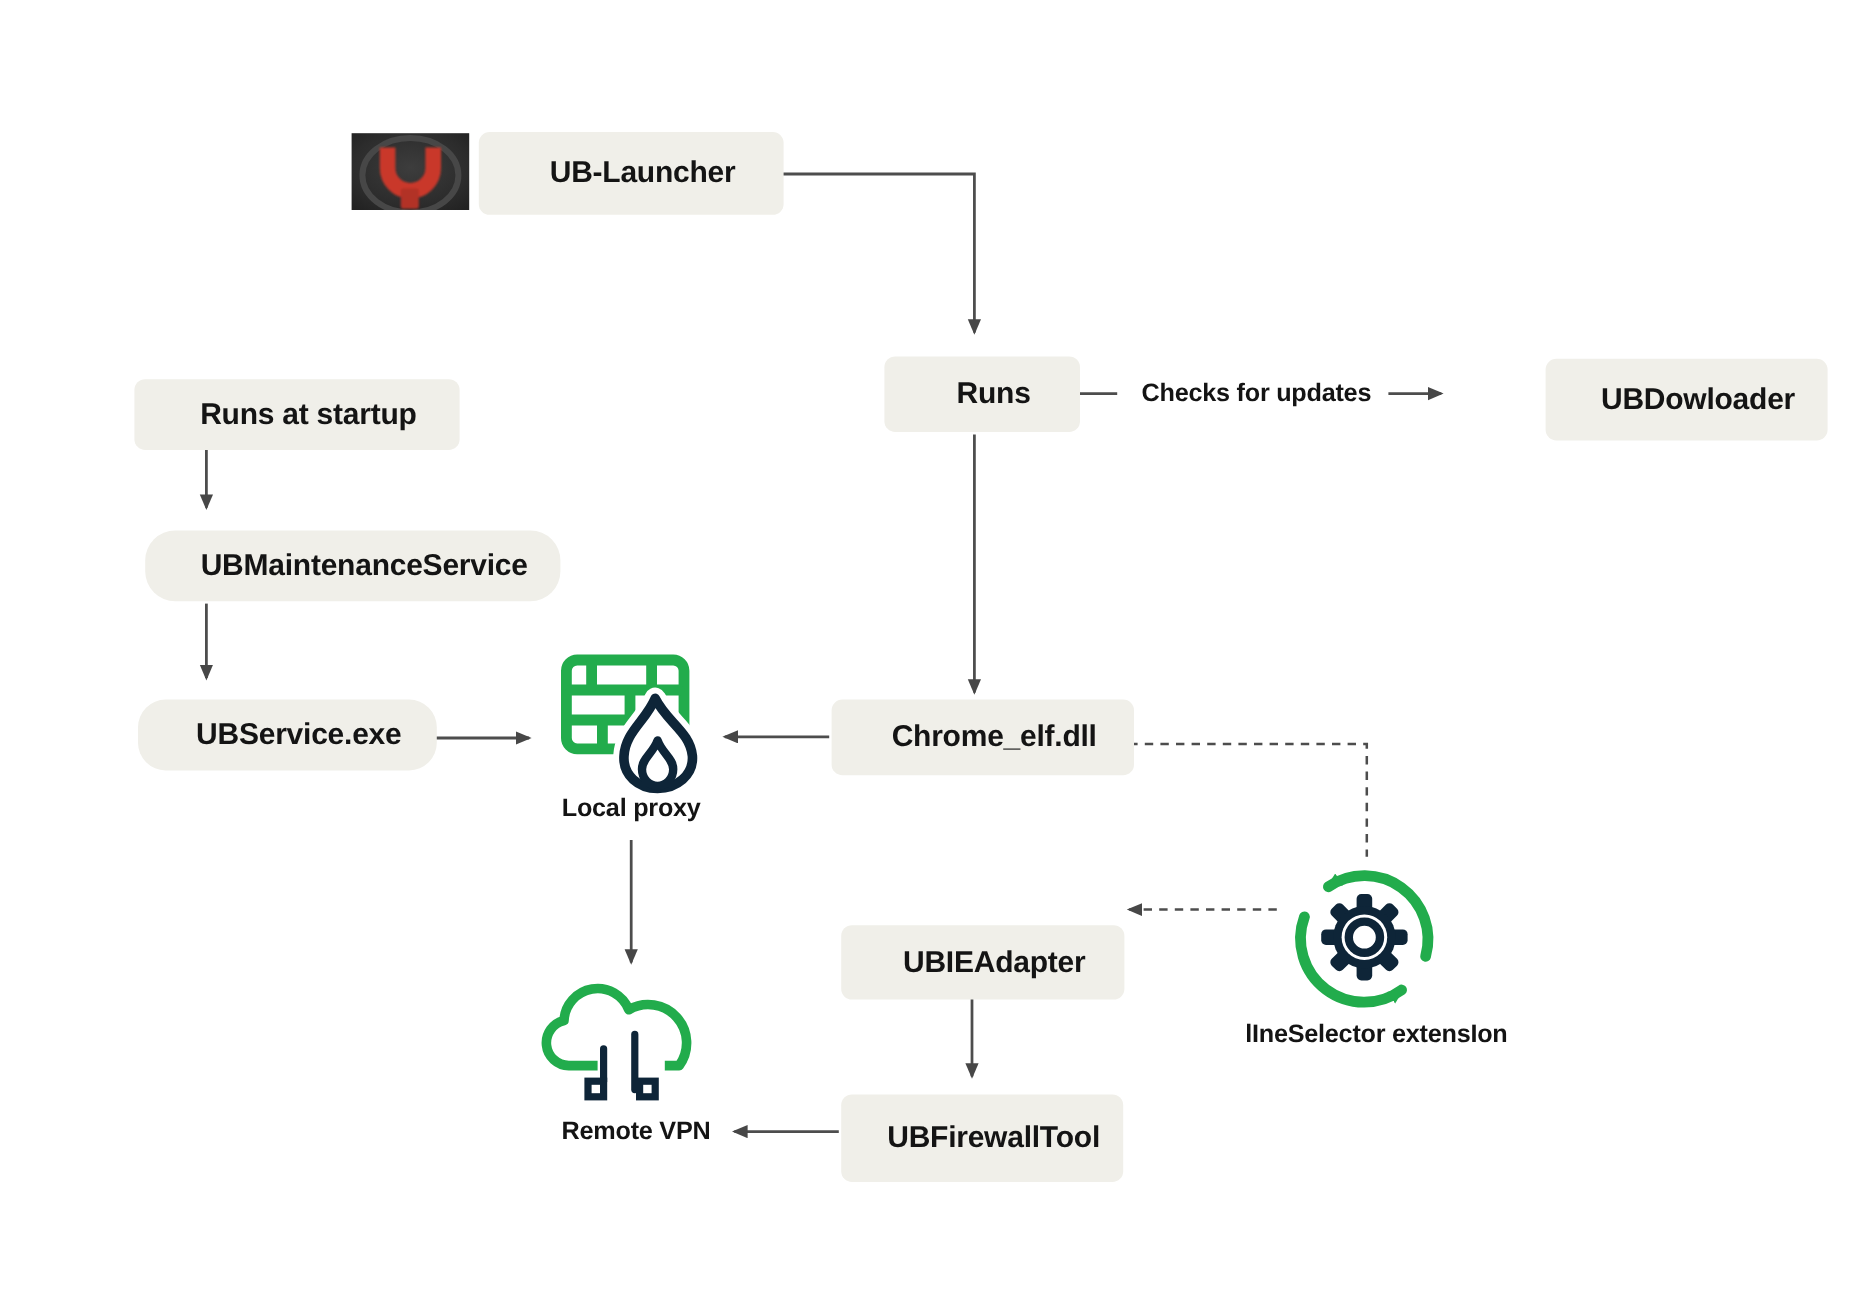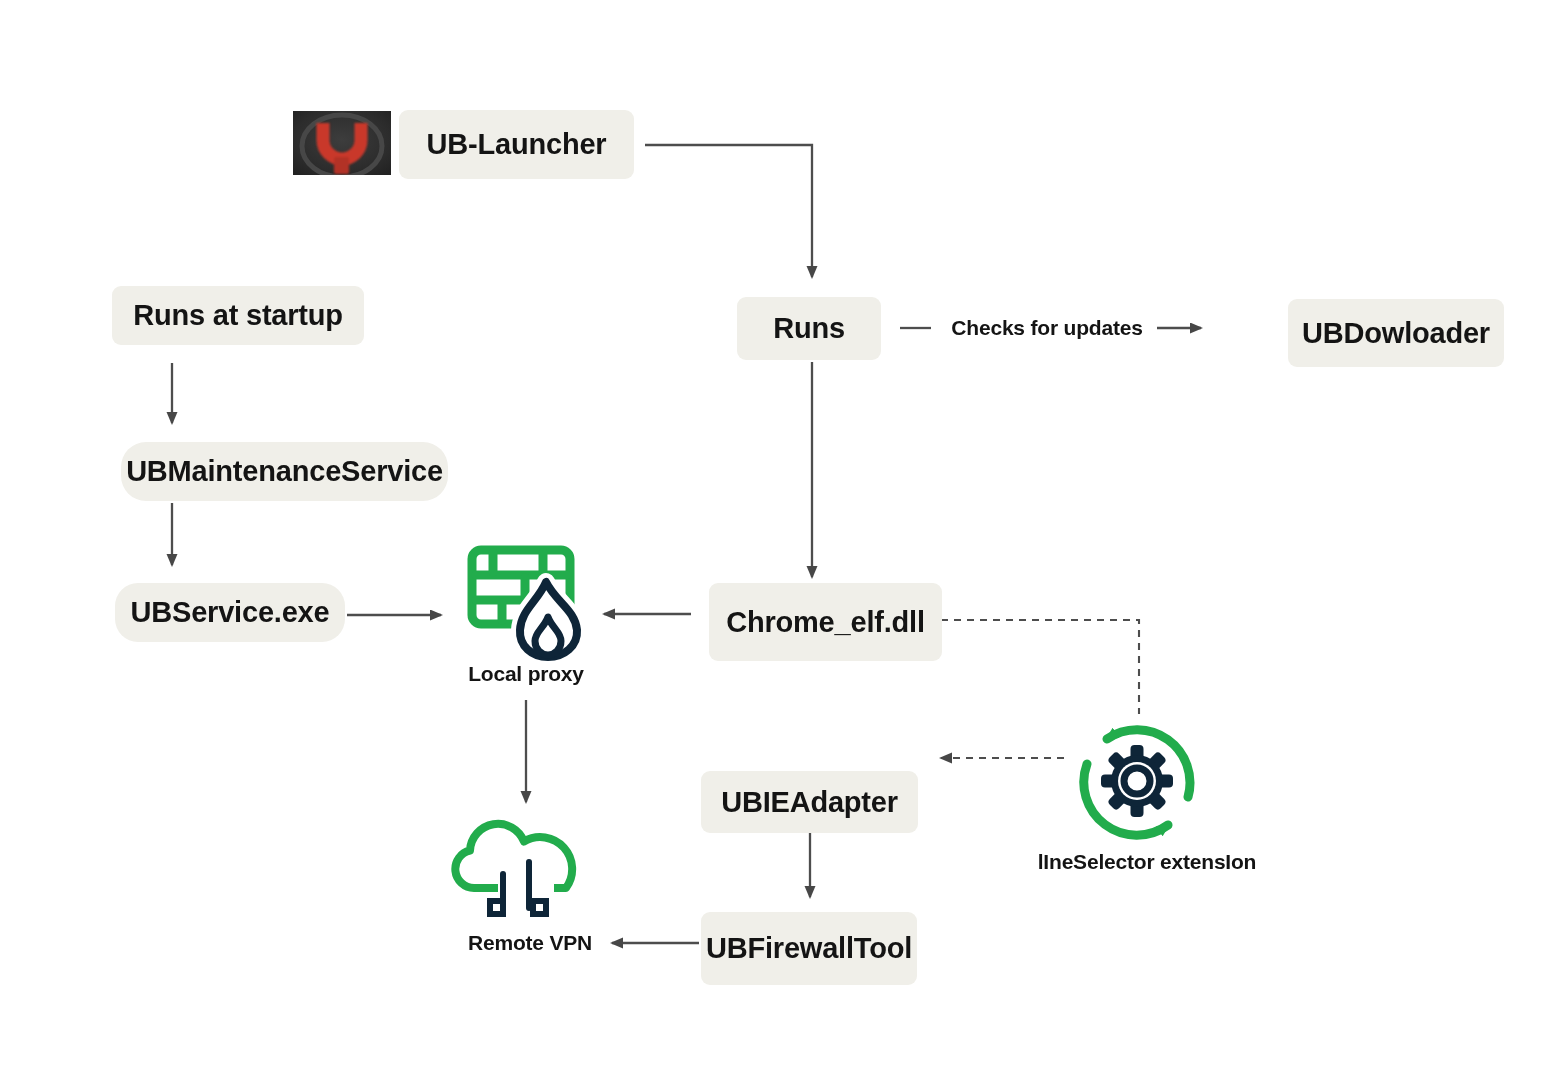--- a/index.html
+++ b/index.html
@@ -4,22 +4,23 @@
 <style>
   html,body{margin:0;padding:0;background:#ffffff;}
   #stage{
     position:relative;width:1549px;height:1085px;background:#ffffff;overflow:hidden;
     font-family:"Liberation Sans",sans-serif;
   }
   #wires{position:absolute;left:0;top:0;}
   .node{
     position:absolute;background:#f0efe9;border-radius:9px;
     display:flex;align-items:center;justify-content:center;
-    font-weight:700;font-size:29px;color:#141414;letter-spacing:-0.2px;
+    font-weight:700;font-size:25px;color:#141414;letter-spacing:-0.2px;
     white-space:nowrap;
+    padding-left:19px;
   }
   .lbl{
     position:absolute;font-weight:700;font-size:21px;color:#141414;
     text-align:center;letter-spacing:-0.2px;white-space:nowrap;
   }
 </style>
 </head>
 <body>
 
 <div id="stage">
@@ -128,27 +129,27 @@
       </g>
     </g>
   </svg>
 
   <div class="node" style="left:399px;top:110px;width:235px;height:69px;">UB-Launcher</div>
 
   <div class="node" style="left:737px;top:297px;width:144px;height:63px;">Runs</div>
 
   <div class="node" style="left:1288px;top:299px;width:216px;height:68px;">UBDowloader</div>
 
-  <div class="node" style="left:112px;top:286px;width:252px;height:59px;">Runs at startup</div>
+  <div class="node" style="left:112px;top:316px;width:252px;height:59px;">Runs at startup</div>
 
   <div class="node" style="left:121px;top:442px;width:327px;height:59px;border-radius:25px;">UBMaintenanceService</div>
 
   <div class="node" style="left:115px;top:583px;width:230px;height:59px;border-radius:23px;">UBService.exe</div>
 
-  <div class="node" style="left:693px;top:583px;width:233px;height:78px;margin-left:16px;">Chrome_elf.dll</div>
+  <div class="node" style="left:693px;top:583px;width:233px;height:63px;">Chrome_elf.dll</div>
 
   <div class="node" style="left:701px;top:727px;width:217px;height:62px;margin-top:44px;">UBIEAdapter</div>
 
   <div class="node" style="left:701px;top:912px;width:216px;height:73px;">UBFirewallTool</div>
 
   <div class="lbl" style="left:937px;top:316px;width:220px;">Checks for updates</div>
 
   <div class="lbl" style="left:426px;top:662px;width:200px;">Local proxy</div>
 
   <div class="lbl" style="left:430px;top:931px;width:200px;">Remote VPN</div>

